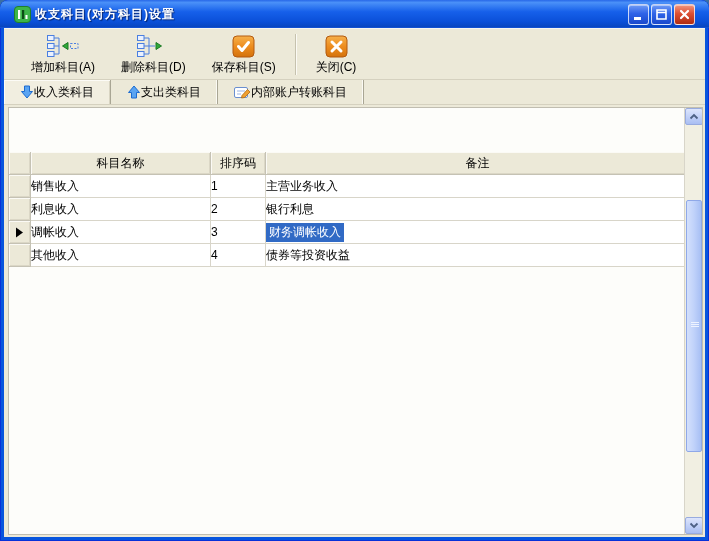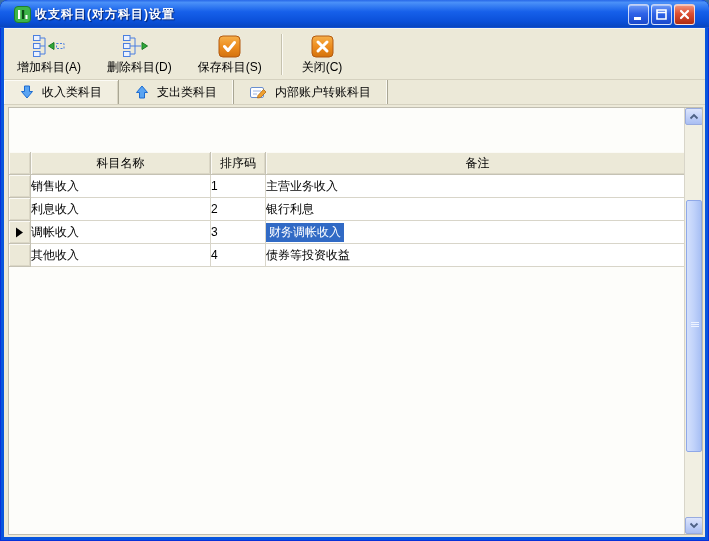--- a/index.html
+++ b/index.html
@@ -24,32 +24,32 @@
   .wbtn.blue { background:linear-gradient(to bottom,#6f9bf5 0%,#2f63e8 45%,#1a49cc 100%);
     box-shadow:inset 0 1px 0 rgba(255,255,255,.45); }
   .wbtn.red  { background:linear-gradient(to bottom,#f2977f 0%,#dd4f33 45%,#b02c12 100%);
     box-shadow:inset 0 1px 0 rgba(255,255,255,.45); }
 
   
   .content { position:absolute; top:28px; left:4px; right:4px; bottom:4px;
     background:#ece9d8; display:flex; flex-direction:column; overflow:hidden; }
 
   
-  .toolbar { height:51px; display:flex; align-items:stretch; padding:1px 2px 0 0;
+  .toolbar { height:51px; display:flex; align-items:stretch; padding:1px 2px 0 14px;
     border-top:1px solid #f7f6ef; }
   .tbtn { display:flex; flex-direction:column; align-items:center; justify-content:flex-start;
     padding:3px 12px 2px 12px; border:1px solid transparent; border-radius:2px; cursor:default; }
   .ticon { height:27px; display:flex; align-items:center; justify-content:center; }
   .tlabel { font-size:12px; color:#000; white-space:nowrap; margin-top:1px; }
   .tsep { width:2px; margin:4px 6px; border-left:1px solid #c6c2ae; border-right:1px solid #fbfaf4; }
 
   
   .tabbar { height:26px; display:flex; align-items:stretch;
     border-top:1px solid #d5d1bf; border-bottom:1px solid #d5d1bf; background:#ece9d8; }
-  .tab { display:flex; align-items:center; gap:8px; padding:0 16px; font-size:12px; color:#000;
+  .tab { display:flex; align-items:center; gap:0; padding:0 16px; font-size:12px; color:#000;
     border-right:1px solid #a9a694; box-shadow:inset -1px 0 0 #fbfaf4; cursor:default; white-space:nowrap; }
   .tab.active { background:#f1eee0; box-shadow:inset 1px 1px 0 #fcfbf6, inset -1px 0 0 #d8d4c2; }
   .tabicon { display:flex; align-items:center; }
 
   
   .gridregion { flex:1 1 auto; margin:2px 2px 2px 4px; position:relative;
     background:#fdfdfa; border:1px solid #c0bdb0; overflow:hidden; }
   .gridtable { position:absolute; top:0; left:0; right:12px; display:grid;
     grid-template-columns:22px 180px 55px 1fr;margin-top:44px; }
   .cell { height:23px; font-size:12px; display:flex; align-items:center; overflow:hidden; white-space:nowrap; }

